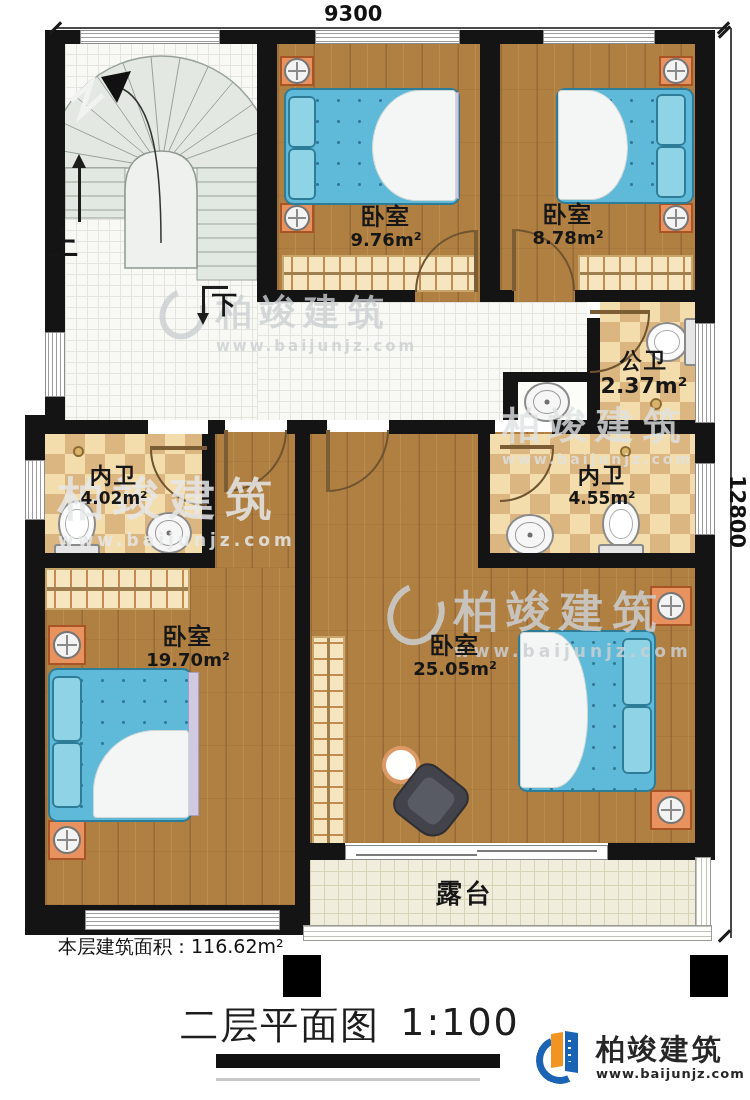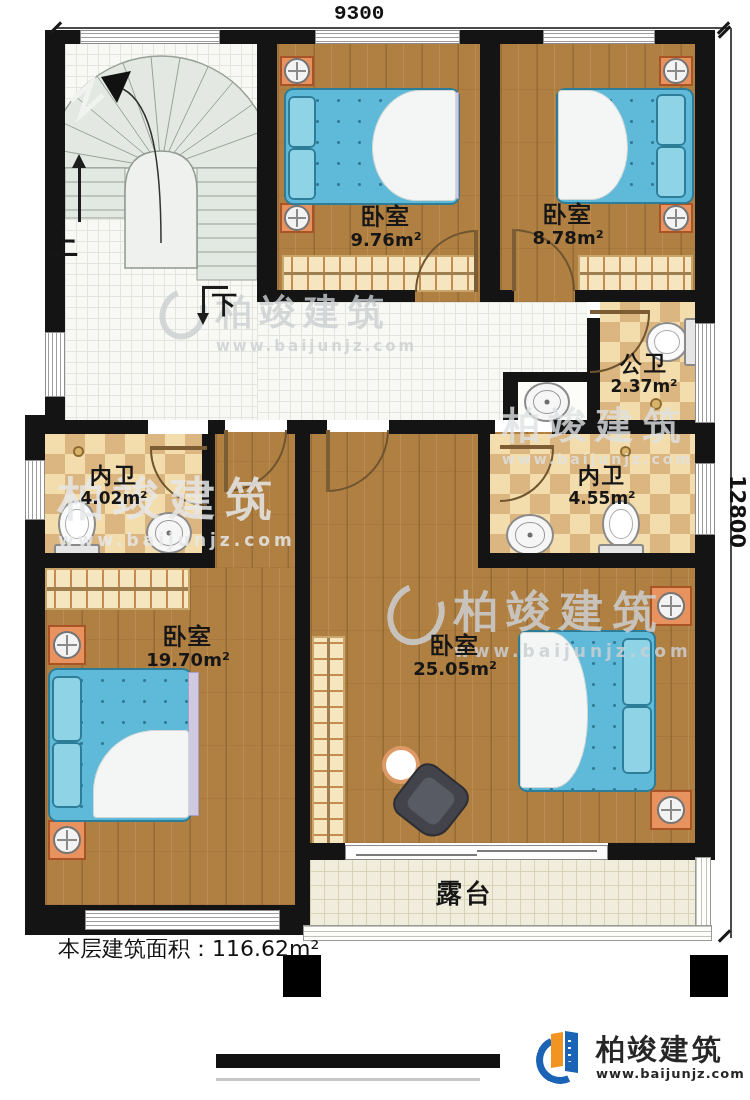--- a/index.html
+++ b/index.html
@@ -82,21 +82,21 @@
   .dim-line{position:absolute;background:#4a4a4a;z-index:25;}
   .tick{position:absolute;width:3px;height:16px;background:#1a1a1a;transform:rotate(45deg);z-index:25;}
   .dim-text{position:absolute;font-weight:700;font-size:21px;color:#111;z-index:25;}
   
   .wm{position:absolute;display:flex;align-items:flex-start;gap:10px;z-index:20;pointer-events:none;}
   .wm-col{display:flex;flex-direction:column;}
   .wm-big{font-weight:700;}
   .wm-small{font-weight:700;}
   .wm-icon{border:6px solid currentColor;border-top-color:transparent;border-radius:50%;transform:rotate(25deg);}
   
-  .stats{position:absolute;left:58px;top:932px;color:#111;font-size:22px;line-height:1.55;z-index:30;}
+  .stats{position:absolute;left:58px;top:932px;color:#111;font-size:19px;line-height:1.55;z-index:30;}
   .title-row{position:absolute;left:120px;top:1000px;width:460px;display:flex;justify-content:center;gap:20px;
     font-size:38px;color:#1d1d1d;letter-spacing:2px;z-index:30;}
   .title-bar{position:absolute;left:216px;top:1054px;width:284px;height:14px;background:#111;z-index:30;}
   .title-line{position:absolute;left:216px;top:1078px;width:264px;height:3px;background:#c7c7c7;z-index:30;}
   .logo-name{position:absolute;left:596px;top:1030px;width:152px;font-size:29px;font-weight:800;color:#262626;
     letter-spacing:3px;z-index:30;}
   .logo-url{position:absolute;left:596px;top:1066px;width:152px;font-size:13px;font-weight:700;color:#262626;
     letter-spacing:1px;z-index:30;}
   .logo-icon{position:absolute;left:536px;top:1030px;width:58px;height:58px;z-index:30;}
   .logo-swoosh{position:absolute;left:0;top:6px;width:48px;height:48px;border:7px solid #1b63b5;
@@ -316,21 +316,21 @@
   <div class="label" style="left:316px;top:204px;width:140px;height:46px;">
     <span class="nm">卧室</span>
     <span class="ar">9.76m²</span>
   </div>
   <div class="label" style="left:498px;top:202px;width:140px;height:46px;">
     <span class="nm">卧室</span>
     <span class="ar">8.78m²</span>
   </div>
   <div class="label" style="left:589px;top:350px;width:110px;height:48px;">
     <span class="nm" style="font-size:22px;">公卫</span>
-    <span class="ar" style="font-size:17px;">2.37m²</span>
+    <span class="ar" style="font-size:22px;">2.37m²</span>
   </div>
   <div class="label" style="left:50px;top:462px;width:128px;height:48px;">
     <span class="nm" style="font-size:22px;">内卫</span>
     <span class="ar" style="font-size:17px;">4.02m²</span>
   </div>
   <div class="label" style="left:538px;top:462px;width:128px;height:48px;">
     <span class="nm" style="font-size:22px;">内卫</span>
     <span class="ar" style="font-size:17px;">4.55m²</span>
   </div>
   <div class="label" style="left:118px;top:623px;width:140px;height:48px;">
@@ -339,31 +339,35 @@
   </div>
   <div class="label" style="left:385px;top:632px;width:140px;height:48px;">
     <span class="nm">卧室</span>
     <span class="ar">25.05m²</span>
   </div>
   <div class="plain-label" style="left:420px;top:876px;width:90px;text-align:center;font-size:26px;letter-spacing:3px;">露台</div>
 
   <div class="dim-line" style="left:55px;top:27px;width:676px;height:2px;"></div>
   <div class="tick" style="left:54px;top:20px;"></div>
   <div class="tick" style="left:722px;top:20px;"></div>
-  <div class="dim-text" style="left:334px;top:2px;width:90px;font-family:Liberation Mono, monospace;">9300</div>
+  <div class="dim-text" style="left:324px;top:2px;width:90px;">9300</div>
   <div class="dim-line" style="left:730px;top:28px;width:2px;height:910px;"></div>
   <div class="tick" style="left:723px;top:24px;"></div>
   <div class="tick" style="left:723px;top:928px;"></div>
   <div class="dim-text" style="left:702px;top:498px;width:70px;text-align:center;transform:rotate(90deg);">12800</div>
 
   <div class="stats">
     <div>
       <span>本层建筑面积：</span><span>116.62m²</span>
     </div>
   </div>
+  <div class="title-row">
+    <span>二层平面图</span>
+    <span>1:100</span>
+  </div>
   <div class="title-bar"></div>
   <div class="title-line"></div>
 
   <div class="logo-icon">
     <div class="logo-swoosh"></div>
     <div class="logo-b1"></div>
     <div class="logo-b2"></div>
   </div>
   <div class="logo-name">柏竣建筑</div>
   <div class="logo-url">www.baijunjz.com</div>

